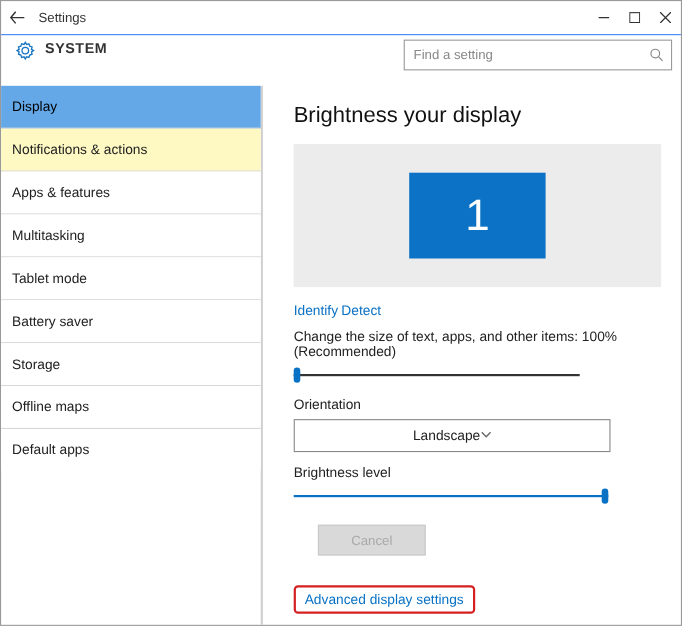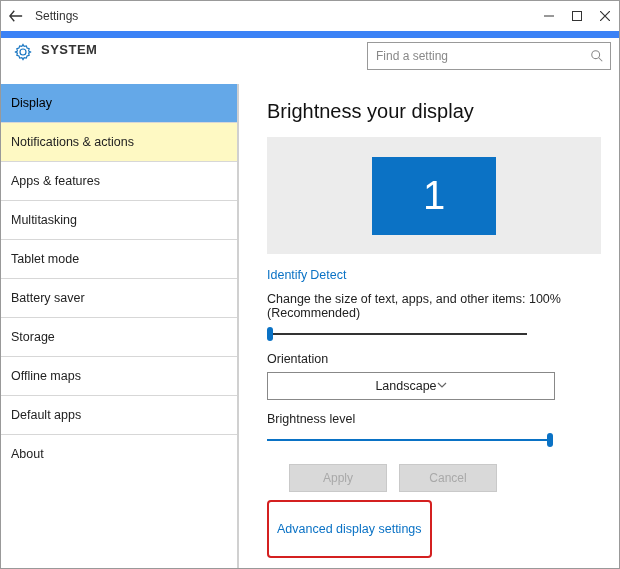--- a/index.html
+++ b/index.html
@@ -1,18 +1,18 @@
 <!DOCTYPE html>
 <html><head>
 <meta charset="utf-8">
 <style>
 html,body{margin:0;padding:0;font-family:"Segoe UI",Arial,sans-serif;font-size:12px;color:#222;background:#fff}
 .window{width:620px;height:569px;border:1px solid #999;box-sizing:border-box;display:flex;flex-direction:column;background:#fff}
 
-.titlebar{display:flex;align-items:center;height:30px;border-bottom:7px solid #3b82f6}
+.titlebar{display:flex;align-items:center;height:30px;border-bottom:1px solid #3b82f6}
 .titlebar .back{width:30px;height:30px;display:flex;align-items:center;justify-content:center}
 .titlebar .title{flex:0 0 auto;font-size:12px;color:#333;margin-left:4px}
 .titlebar .sp{flex:1 1 auto}
 .titlebar .winbtn{width:28px;height:30px;display:flex;align-items:center;justify-content:center}
 
 .header{display:flex;align-items:flex-start;height:36px;padding:4px 8px 6px 8px}
 .gear{width:20px;height:20px;display:flex;align-items:center;justify-content:center;color:#0066b3;margin-left:4px;margin-right:8px}
 .system-label{font-size:13px;font-weight:600;letter-spacing:0.5px;color:#333}
 .header .sp{flex:1 1 auto}
 .search{width:230px;height:26px;border:1px solid #999;display:flex;align-items:center;padding:0 6px;color:#777}
@@ -36,21 +36,21 @@
 .label{font-size:12.5px;color:#222;margin-bottom:6px}
 .slider-track{position:relative;height:16px;margin-bottom:12px}
 .slider-line{position:absolute;top:7px;left:0;right:0;height:2px;background:#333}
 .slider-line.blue{background:#0a72c5}
 .slider-thumb{position:absolute;top:1px;width:6px;height:14px;background:#0a72c5;border-radius:3px}
 .select{width:270px;height:28px;border:1px solid #888;display:flex;align-items:center;padding:0 8px;justify-content:center;font-size:12.5px;color:#222;margin-bottom:12px}
 .select .chev{color:#666}
 .btnrow{display:flex;gap:12px;margin:6px 0 8px 22px}
 .btn{width:96px;height:26px;border:1px solid #c9c9c9;background:#d9d9d9;color:#a9a9a9;display:flex;align-items:center;justify-content:center;font-size:12px}
 .adv-row{margin-top:auto}
-.adv-box{display:inline-block;border:2px solid #d42020;border-radius:4px;padding:20px 8px}
+.adv-box{display:inline-block;border:2px solid #d42020;border-radius:4px;padding:4px 8px}
 .adv-box a{color:#0a72c5;font-size:12.5px;text-decoration:none}
 </style>
 </head>
 <body>
 <div class="window">
 
   <div class="titlebar">
     <div class="back">
       <svg width="14" height="14" viewBox="0 0 16 16">
           <path fill="none" stroke="#333" stroke-width="1.5" d="M6 2 1 8l5 6M1 8h14"></path>
@@ -115,23 +115,20 @@
         </div>
       <div class="item">
           <span>Storage</span>
         </div>
       <div class="item">
           <span>Offline maps</span>
         </div>
       <div class="item">
           <span>Default apps</span>
         </div>
-      <div class="item">
-          <span>About</span>
-        </div>
     </div>
 
     <div class="main">
       <h1>Brightness your display</h1>
 
       <div class="preview">
         <div class="monitor">
           <span>1</span>
         </div>
       </div>
@@ -158,23 +155,20 @@
       </div>
 
       <div class="label">Brightness level</div>
       <div class="slider-track" style="width:286px">
         <div class="slider-line blue"></div>
         <div class="slider-thumb" style="left:280px"></div>
       </div>
 
       <div class="btnrow">
         <div class="btn">
-            <span>Apply</span>
-          </div>
-        <div class="btn">
             <span>Cancel</span>
           </div>
       </div>
 
       <div class="adv-row">
         <div class="adv-box">
           <a href="#">Advanced display settings</a>
         </div>
       </div>
     </div>

